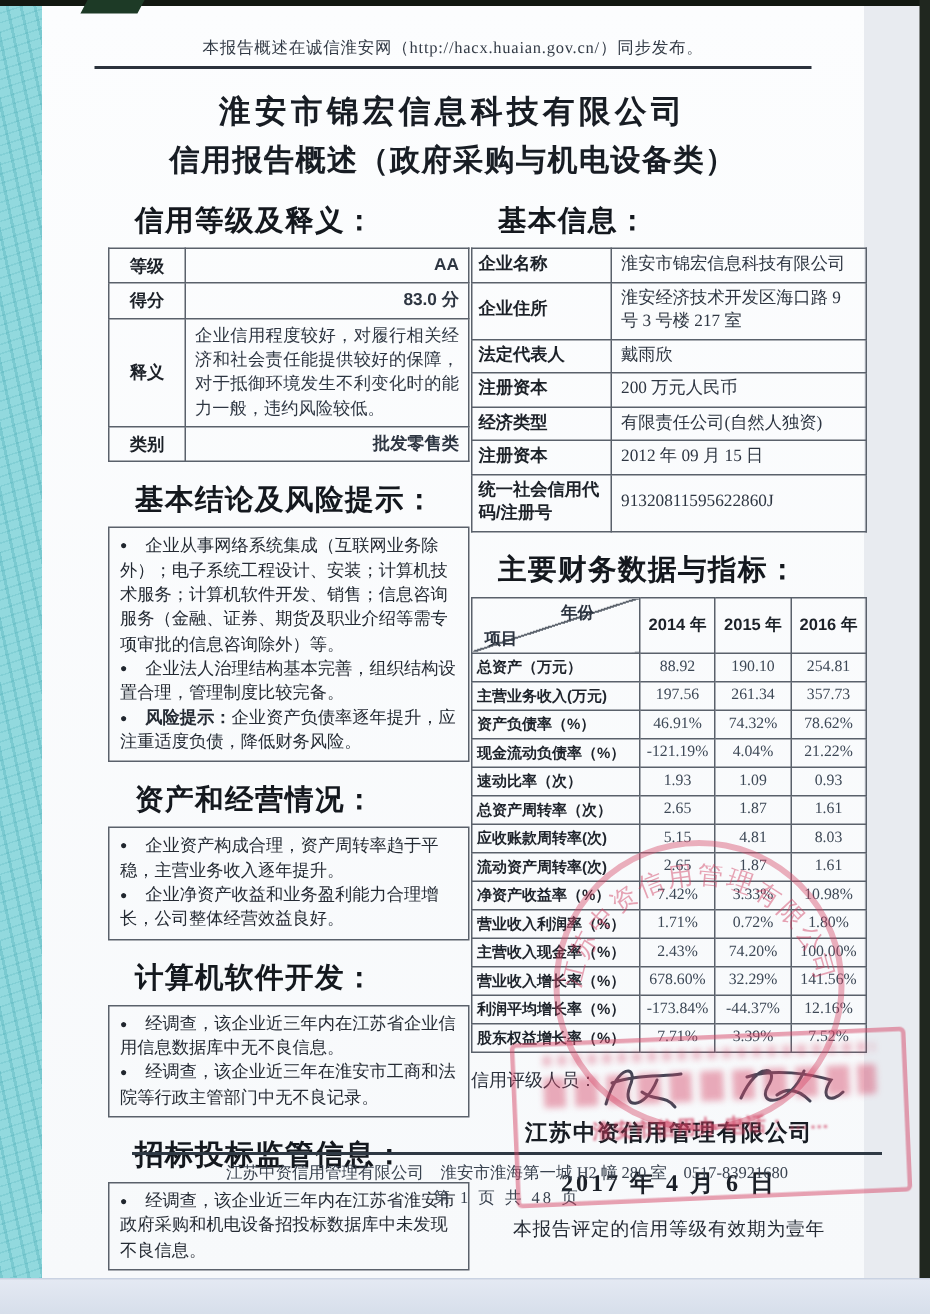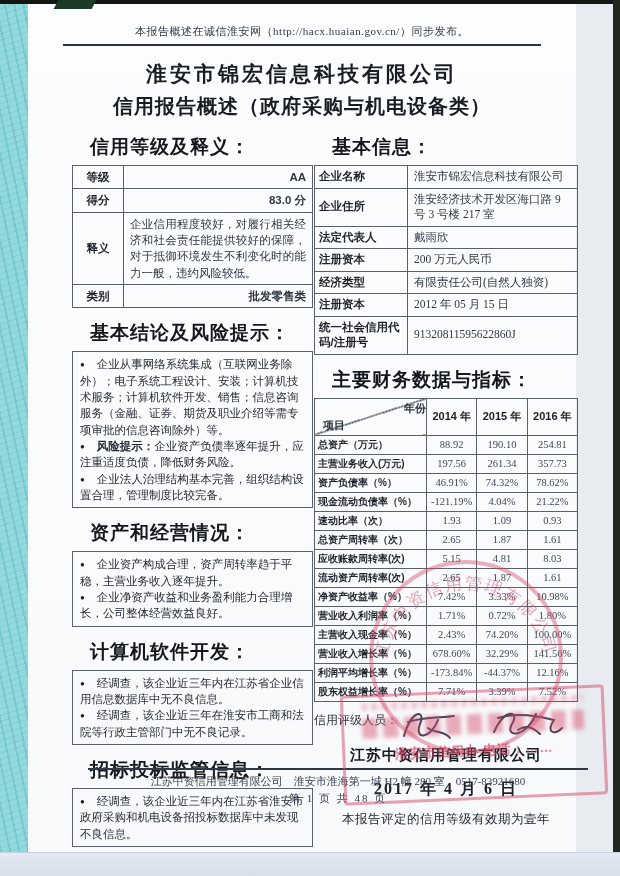--- a/index.html
+++ b/index.html
@@ -64,21 +64,21 @@
   .info .val{padding:3px 6px;line-height:1.35;color:#2e3642;}
 
   
   .fin{font-size:10.5px;table-layout:fixed;}
   .fin th,.fin td{padding:2px 2px;}
   .fin col.c0{width:112px;}
   .fin .yh{font-family:"Liberation Sans",sans-serif;font-weight:700;font-size:11px;color:#1c2128;}
   .fin .diag{position:relative;height:32px;
      background-image:linear-gradient(to bottom right, transparent calc(50% - .7px),
         #5a616b calc(50% - .7px), #5a616b calc(50% + .7px), transparent calc(50% + .7px));}
-  .fin .diag .yr{position:absolute;top:2px;right:0;font-family:Liberation Serif, serif;
+  .fin .diag .yr{position:absolute;top:2px;right:30px;font-family:Liberation Serif, serif;
                  font-weight:700;font-size:11px;}
   .fin .diag .it{position:absolute;bottom:2px;left:8px;font-family:"Liberation Sans",sans-serif;
                  font-weight:700;font-size:11px;}
   .fin .item{text-align:left;font-family:"Liberation Sans",sans-serif;font-weight:700;
              font-size:10px;color:#1f242c;padding-left:3px;white-space:nowrap;}
   .fin .num{text-align:center;color:#3d4856;}
 
   
   .rater{position:relative;margin-top:10px;font-size:12px;color:#2b313c;height:34px;}
   .rater .sigs{position:absolute;left:84px;top:-12px;}
@@ -143,22 +143,22 @@
           <td class="lab">类别</td>
           <td class="val">批发零售类</td>
         </tr>
         </tbody>
     </table>
 
     <h3 class="sec">基本结论及风险提示：</h3>
     <div class="box">
       <div>
           <p class="bullet"><b></b><span>企业从事网络系统集成（互联网业务除外）；电子系统工程设计、安装；计算机技术服务；计算机软件开发、销售；信息咨询服务（金融、证券、期货及职业介绍等需专项审批的信息咨询除外）等。</span></p>
+          <p class="bullet"><b></b><span>企业法人治理结构基本完善，组织结构设置合理，管理制度比较完备。</span></p>
           <p class="bullet"><b>风险提示：</b><span>企业资产负债率逐年提升，应注重适度负债，降低财务风险。</span></p>
-          <p class="bullet"><b></b><span>企业法人治理结构基本完善，组织结构设置合理，管理制度比较完备。</span></p>
         </div>
     </div>
 
     <h3 class="sec">资产和经营情况：</h3>
     <div class="box">
       <div>
           <p class="bullet"><b></b><span>企业资产构成合理，资产周转率趋于平稳，主营业务收入逐年提升。</span></p>
           <p class="bullet"><b></b><span>企业净资产收益和业务盈利能力合理增长，公司整体经营效益良好。</span></p>
         </div>
     </div>
@@ -198,21 +198,21 @@
           <tr>
           <td class="lab">注册资本</td>
           <td class="val">200 万元人民币</td>
         </tr>
           <tr>
           <td class="lab">经济类型</td>
           <td class="val">有限责任公司(自然人独资)</td>
         </tr>
           <tr>
           <td class="lab">注册资本</td>
-          <td class="val">2012 年 05 月 15 日</td>
+          <td class="val">2012 年 09 月 15 日</td>
         </tr>
           <tr>
           <td class="lab">统一社会信用代码/注册号</td>
           <td class="val">91320811595622860J</td>
         </tr>
         </tbody>
     </table>
 
     <h3 class="sec">主要财务数据与指标：</h3>
     <table class="tbl fin">

